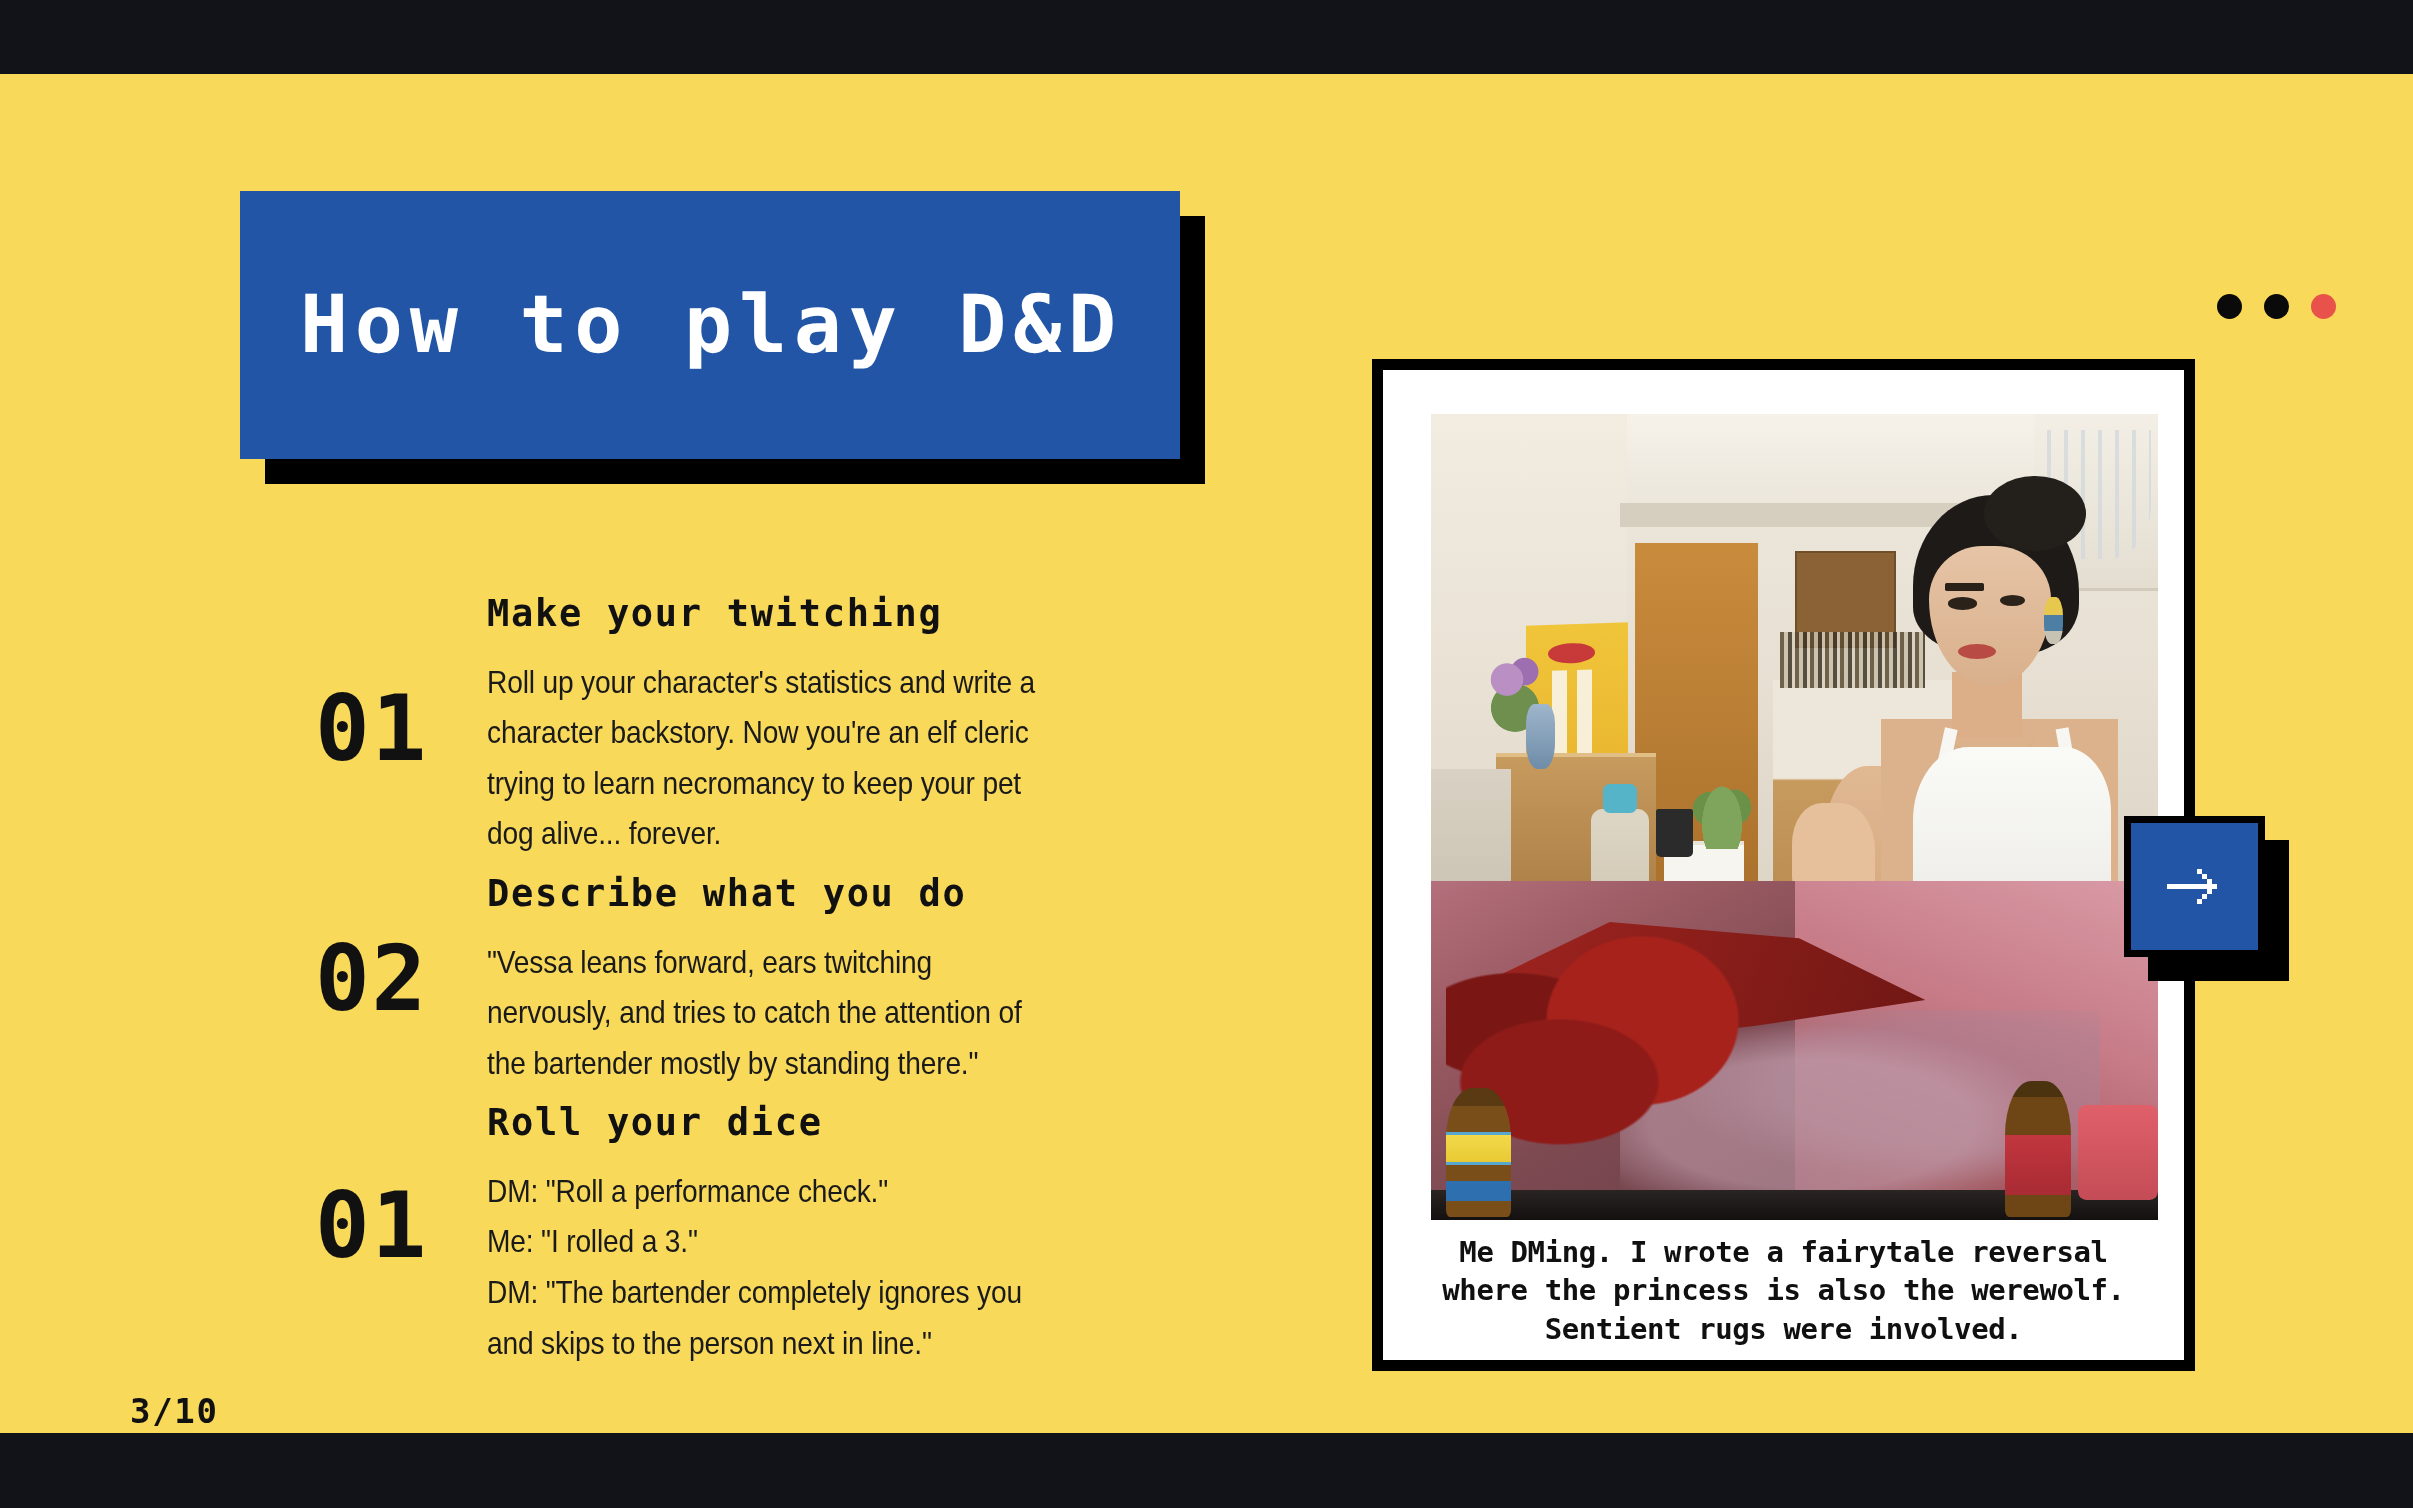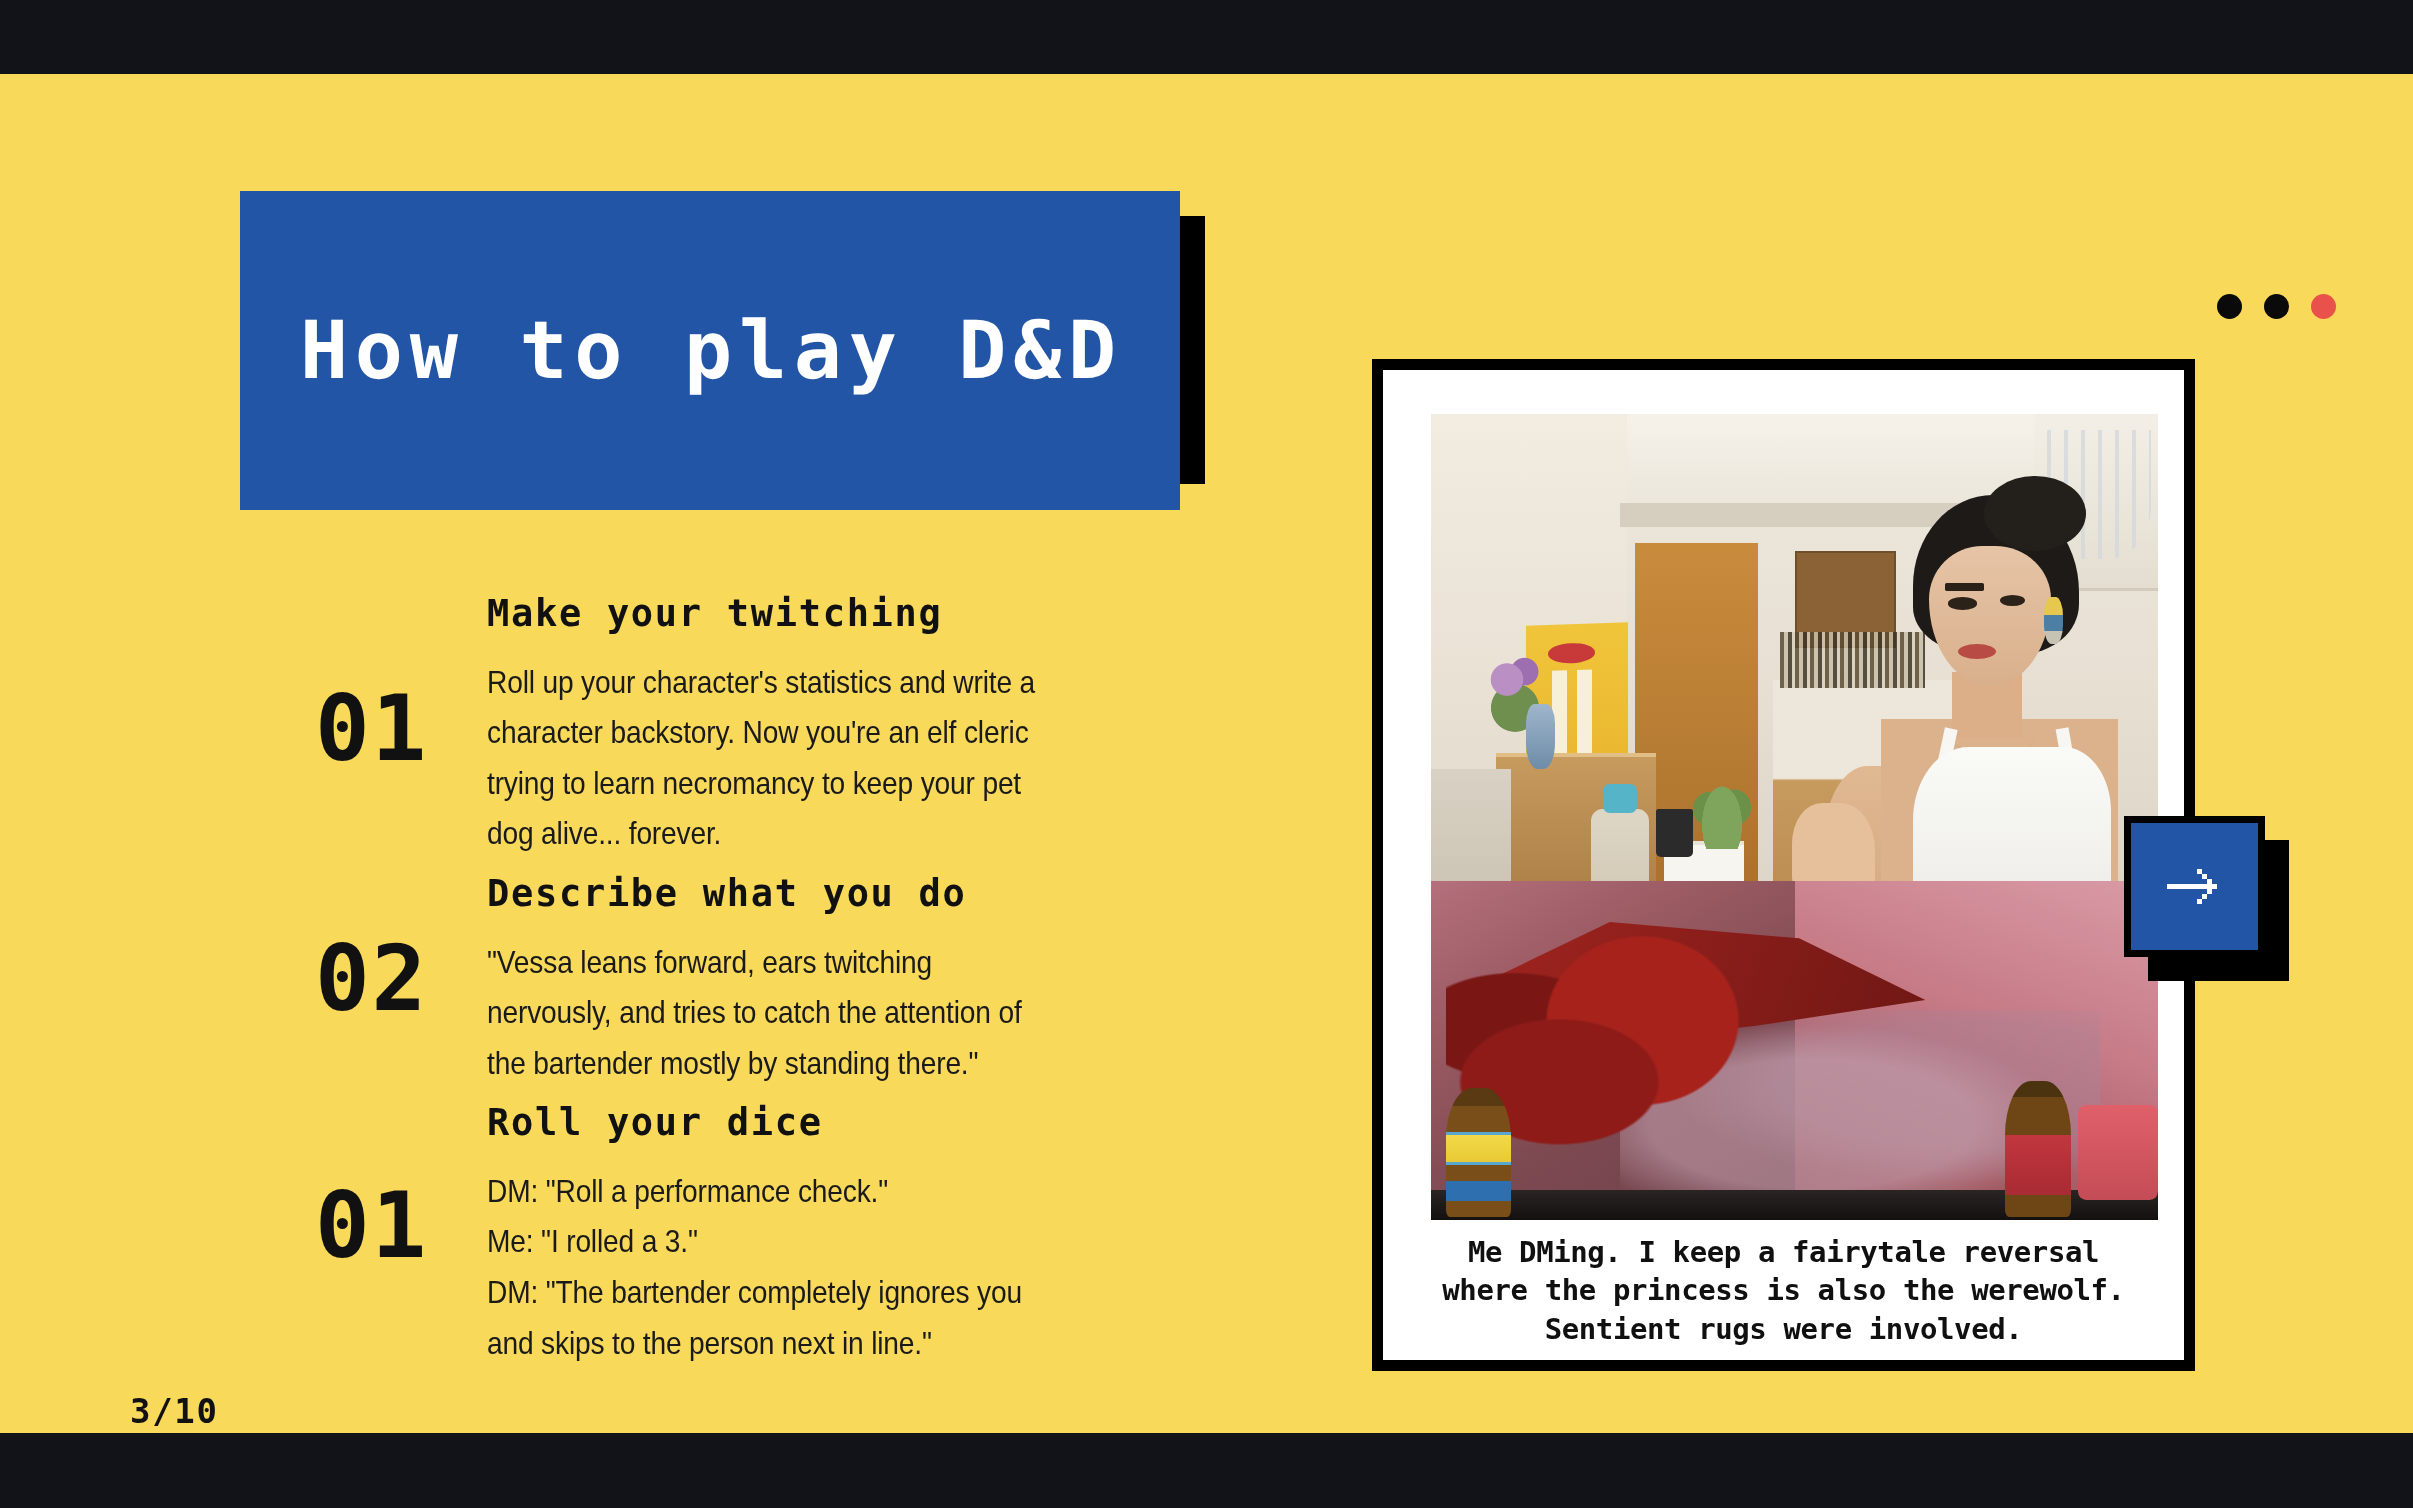--- a/index.html
+++ b/index.html
@@ -51,21 +51,21 @@
   }
   .title-shadow {
     position: absolute;
     left: 25px; top: 25px;
     width: 940px; height: 268px;
     background: #000000;
   }
   .title-box {
     position: absolute;
     left: 0; top: 0;
-    width: 940px; height: 319px;
+    width: 940px; height: 268px;
     background: #2255A5;
     display: flex;
     align-items: center;
     padding-left: 60px;
   }
   .title-text {
     font-family: "DejaVu Sans Mono", monospace;
     font-weight: 700;
     font-size: 80px;
     letter-spacing: 6.7px;
@@ -585,21 +585,21 @@
               </div>
             <div class="sc-bottle2">
                 <span class="lbl"></span>
               </div>
             <div class="sc-can"></div>
           </div>
         </div>
       </div>
 
       <div class="caption">
-        <span class="ln">Me DMing. I keep a fairytale reversal</span>
+        <span class="ln">Me DMing. I wrote a fairytale reversal</span>
         <span class="ln">where the princess is also the werewolf.</span>
         <span class="ln">Sentient rugs were involved.</span>
       </div>
     </div>
 
     <div class="arrow-wrap">
       <div class="arrow-shadow"></div>
       <div class="arrow-btn">
         <svg width="65" height="65" viewBox="0 0 13 13" shape-rendering="crispEdges">
           <rect x="1" y="6" width="8" height="1" fill="#FFFFFF"></rect>

